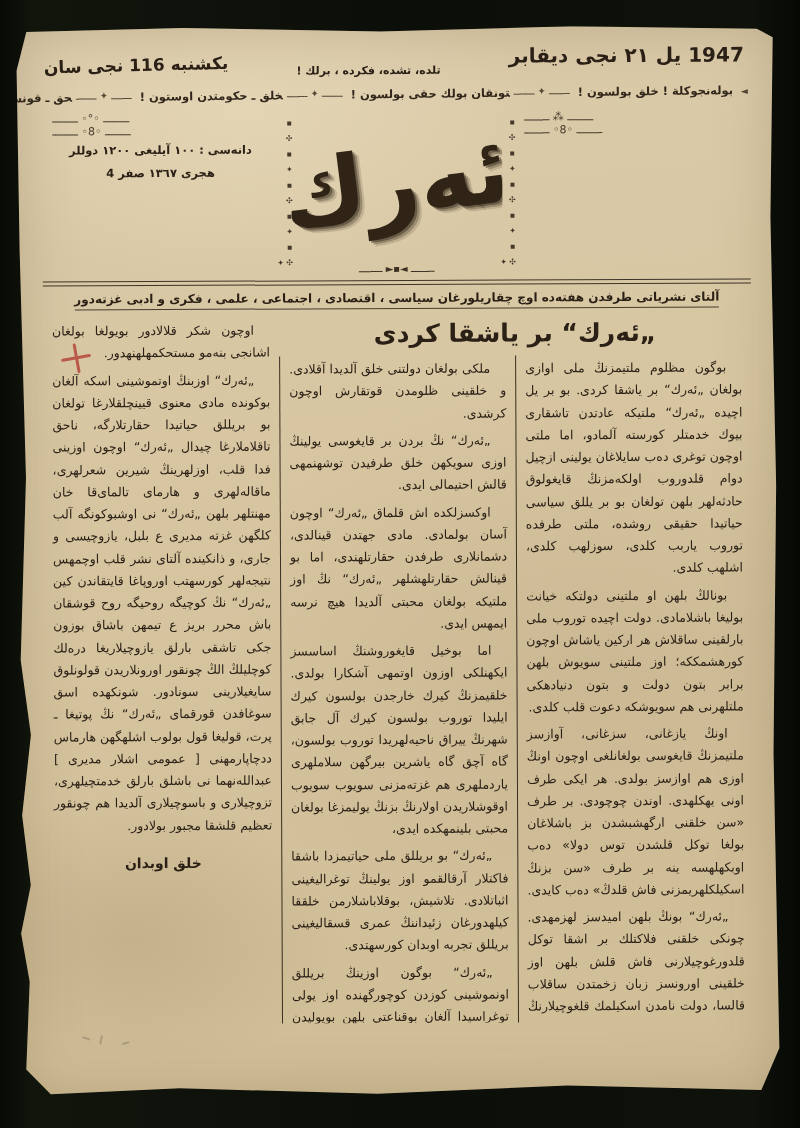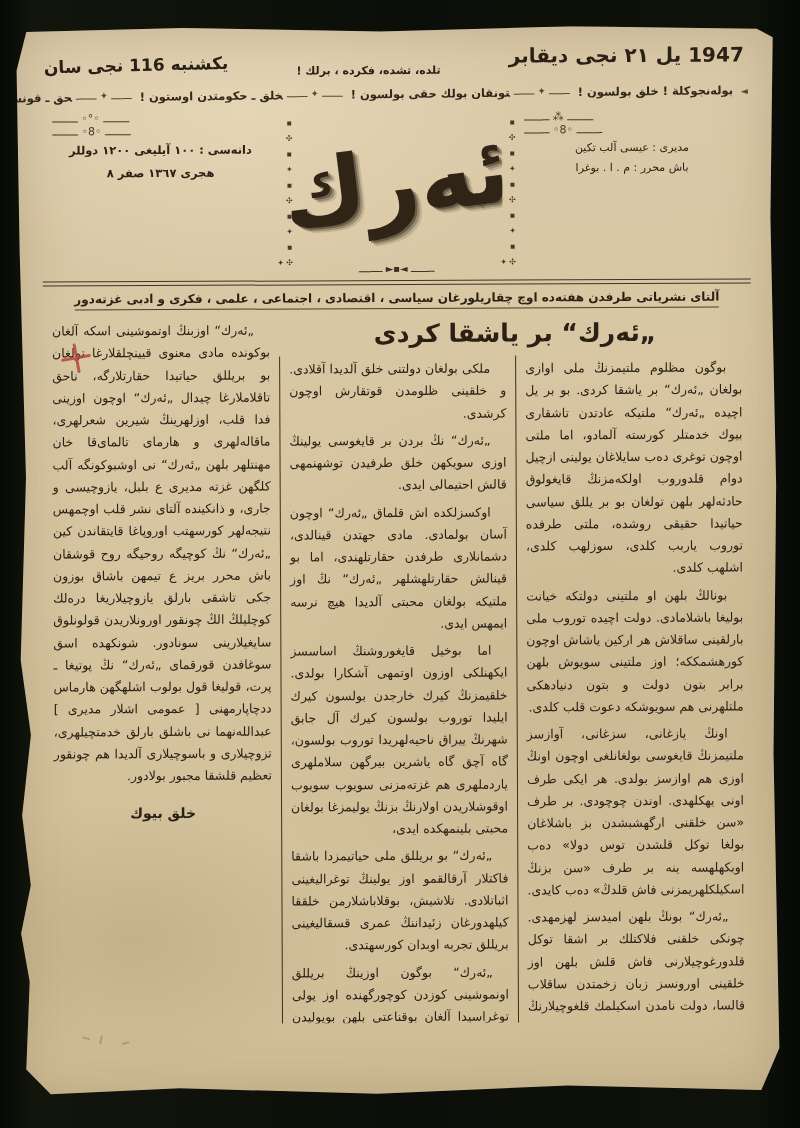--- a/index.html
+++ b/index.html
@@ -114,42 +114,38 @@
       <div class="issue">يكشنبه 116 نجى سان</div>
     </div>
 
     <div class="slogan-band"><span class="ph">بوله‌نجوكلة ! خلق بولسون !</span><span class="ph">تونقان بولك حقى بولسون !</span><span class="ph">خلق ـ حكومتدن اوستون !</span><span class="ph">حق ـ قونسن اوستون !</span></div>
 
     <div class="masthead">
 
       <div class="motto-block">
         <div class="orn">ــــــــ ⁂ ــــــــ</div>
         <div class="orn">ــــــــ ◦8◦ ــــــــ</div>
-        <div class="staff">
-            <div>مديرى : عيسى آلب تكين</div>
-            <div>باش محرر : م . ا . بوغرا</div>
-          </div>
       </div>
 
       <div>
         <div class="logo-box">
           <div class="logo-strip"></div>
           <div class="logo-art">
             <span class="logo-text">ئەرك</span>
           </div>
           <div class="logo-strip"></div>
         </div>
         <div class="logo-underline orn">ــــــــ ◄▪► ــــــــ</div>
       </div>
 
       <div class="motto-block">
         <div class="orn">ــــــــ ◦°◦ ــــــــ</div>
         <div class="orn">ــــــــ ◦8◦ ــــــــ</div>
         <div class="pricing">دانه‌سى : ١٠٠ آيليغى ١٢٠٠ دوللر</div>
-        <div class="pricing">هجرى ١٣٦٧ صفر ٨</div>
+        <div class="pricing">هجرى ١٣٦٧ صفر 4</div>
       </div>
     </div>
 
     <div class="double-rule"></div>
     <div class="subtitle">
       <span class="u">آلتاى نشرياتى طرفدن هفته‌ده اوچ چقاريلورغان سياسى ، اقتصادى ، اجتماعى ، علمى ، فكرى و ادبى غزته‌دور</span>
     </div>
 
     <div class="article">
       <div class="headline">„ئەرك“ بر ياشقا كردى</div>
@@ -162,23 +158,24 @@
       <div class="col col-middle">
           <p>ملكى بولغان دولتنى خلق آلديدا آقلادى. و خلقينى ظلومدن قوتقارش اوچون كرشدى.</p>
           <p>„ئەرك“ نڭ بردن بر قايغوسى يولينڭ اوزى سويكهن خلق طرفيدن توشهنمهى قالش احتيمالى ايدى.</p>
           <p>اوكسزلكده اش قلماق „ئەرك“ اوچون آسان بولمادى. مادى جهتدن قينالدى، دشمانلارى طرفدن حقارتلهندى، اما بو قينالش حقارتلهشلهر „ئەرك“ نڭ اوز ملتيكه بولغان محبتى آلديدا هيچ نرسه ايمهس ايدى.</p>
           <p>اما بوخيل قايغوروشنڭ اساسسز ايكهنلكى اوزون اوتمهى آشكارا بولدى. خلقيمزنڭ كيرك خارجدن بولسون كيرك ايليدا توروب بولسون كيرك آل جابق شهرنڭ ييراق ناحيه‌لهريدا توروب بولسون، گاه آچق گاه ياشرين بيرگهن سلاملهرى ياردملهرى هم غزته‌مزنى سويوب سويوب اوقوشلاريدن اولارنڭ بزنڭ يوليمزغا بولغان محبتى بلينمهكده ايدى،</p>
           <p>„ئەرك“ بو بريللق ملى حياتيمزدا باشقا فاكتلار آرقالقمو اوز يولينڭ توغراليغينى اثباتلادى. تلاشيش، بوقلاباشلارمن خلققا كيلهدورغان زئيداننڭ عمرى قسقاليغينى بريللق تجربه اوبدان كورسهتدى.</p>
           <p>„ئەرك“ بوگون اوزينڭ بريللق اونموشينى كوزدن كوچورگهنده اوز يولى توغراسيدا آلغان بوقناعتى بلهن بويوليدن خلق فخرلهنگودهك زور فائده‌لهر كلتوره آلماسامو امما باشقالاردك زيبان كلتورميگهنلكى</p>
         </div>
       <div class="col col-left">
         <div>
+            <p>اوچون شكر قلالادور بويولغا بولغان اشانجى بنه‌مو مستحكمهلهنهدور.</p>
             <p>„ئەرك“ اوزبنڭ اوتموشينى اسكه آلغان بوكونده مادى معنوى قيينچلقلارغا تولغان بو بريللق حياتيدا حقارتلارگه، ناحق تاقلاملارغا چيدال „ئەرك“ اوچون اوزينى فدا قلب، اوزلهرينڭ شيرين شعرلهرى، ماقاله‌لهرى و هارماى تالماى‌قا خان مهنتلهر بلهن „ئەرك“ نى اوشبوكونگه آلب كلگهن غزته مديرى ع بلبل، يازوچيسى و جارى، و ذانكينده آلتاى نشر قلب اوچمهس نتيجه‌لهر كورسهتب اوروپاغا قايتقاندن كين „ئەرك“ نڭ كوچيگه روحيگه روح قوشقان باش محرر بريز ع تيمهن باشاق بوزون جكى تاشقى بارلق يازوچيلاريغا دره‌لك كوچليلڭ الڭ چونقور اورونلاريدن قولونلوق سايغيلارينى سونادور. شونكهده اسق سوغافدن قورقماى „ئەرك“ نڭ پوتيغا ـ پرت، قوليغا قول بولوب اشلهگهن هارماس ددچاپارمهنى [ عمومى اشلار مديرى ] عبدالله‌نهما نى باشلق بارلق خدمتچيلهرى، تزوچيلارى و باسوچيلارى آلديدا هم چونقور تعظيم قلشقا مجبور بولادور.</p>
           </div>
-        <div class="signature">خلق بيوك</div>
+        <div class="signature">خلق اوبدان</div>
       </div>
     </div>
   </div>
 
   <div class="red-plus"></div>
   <div class="pencil">
       <i></i>
       <i></i>
       <i></i>
     </div>

